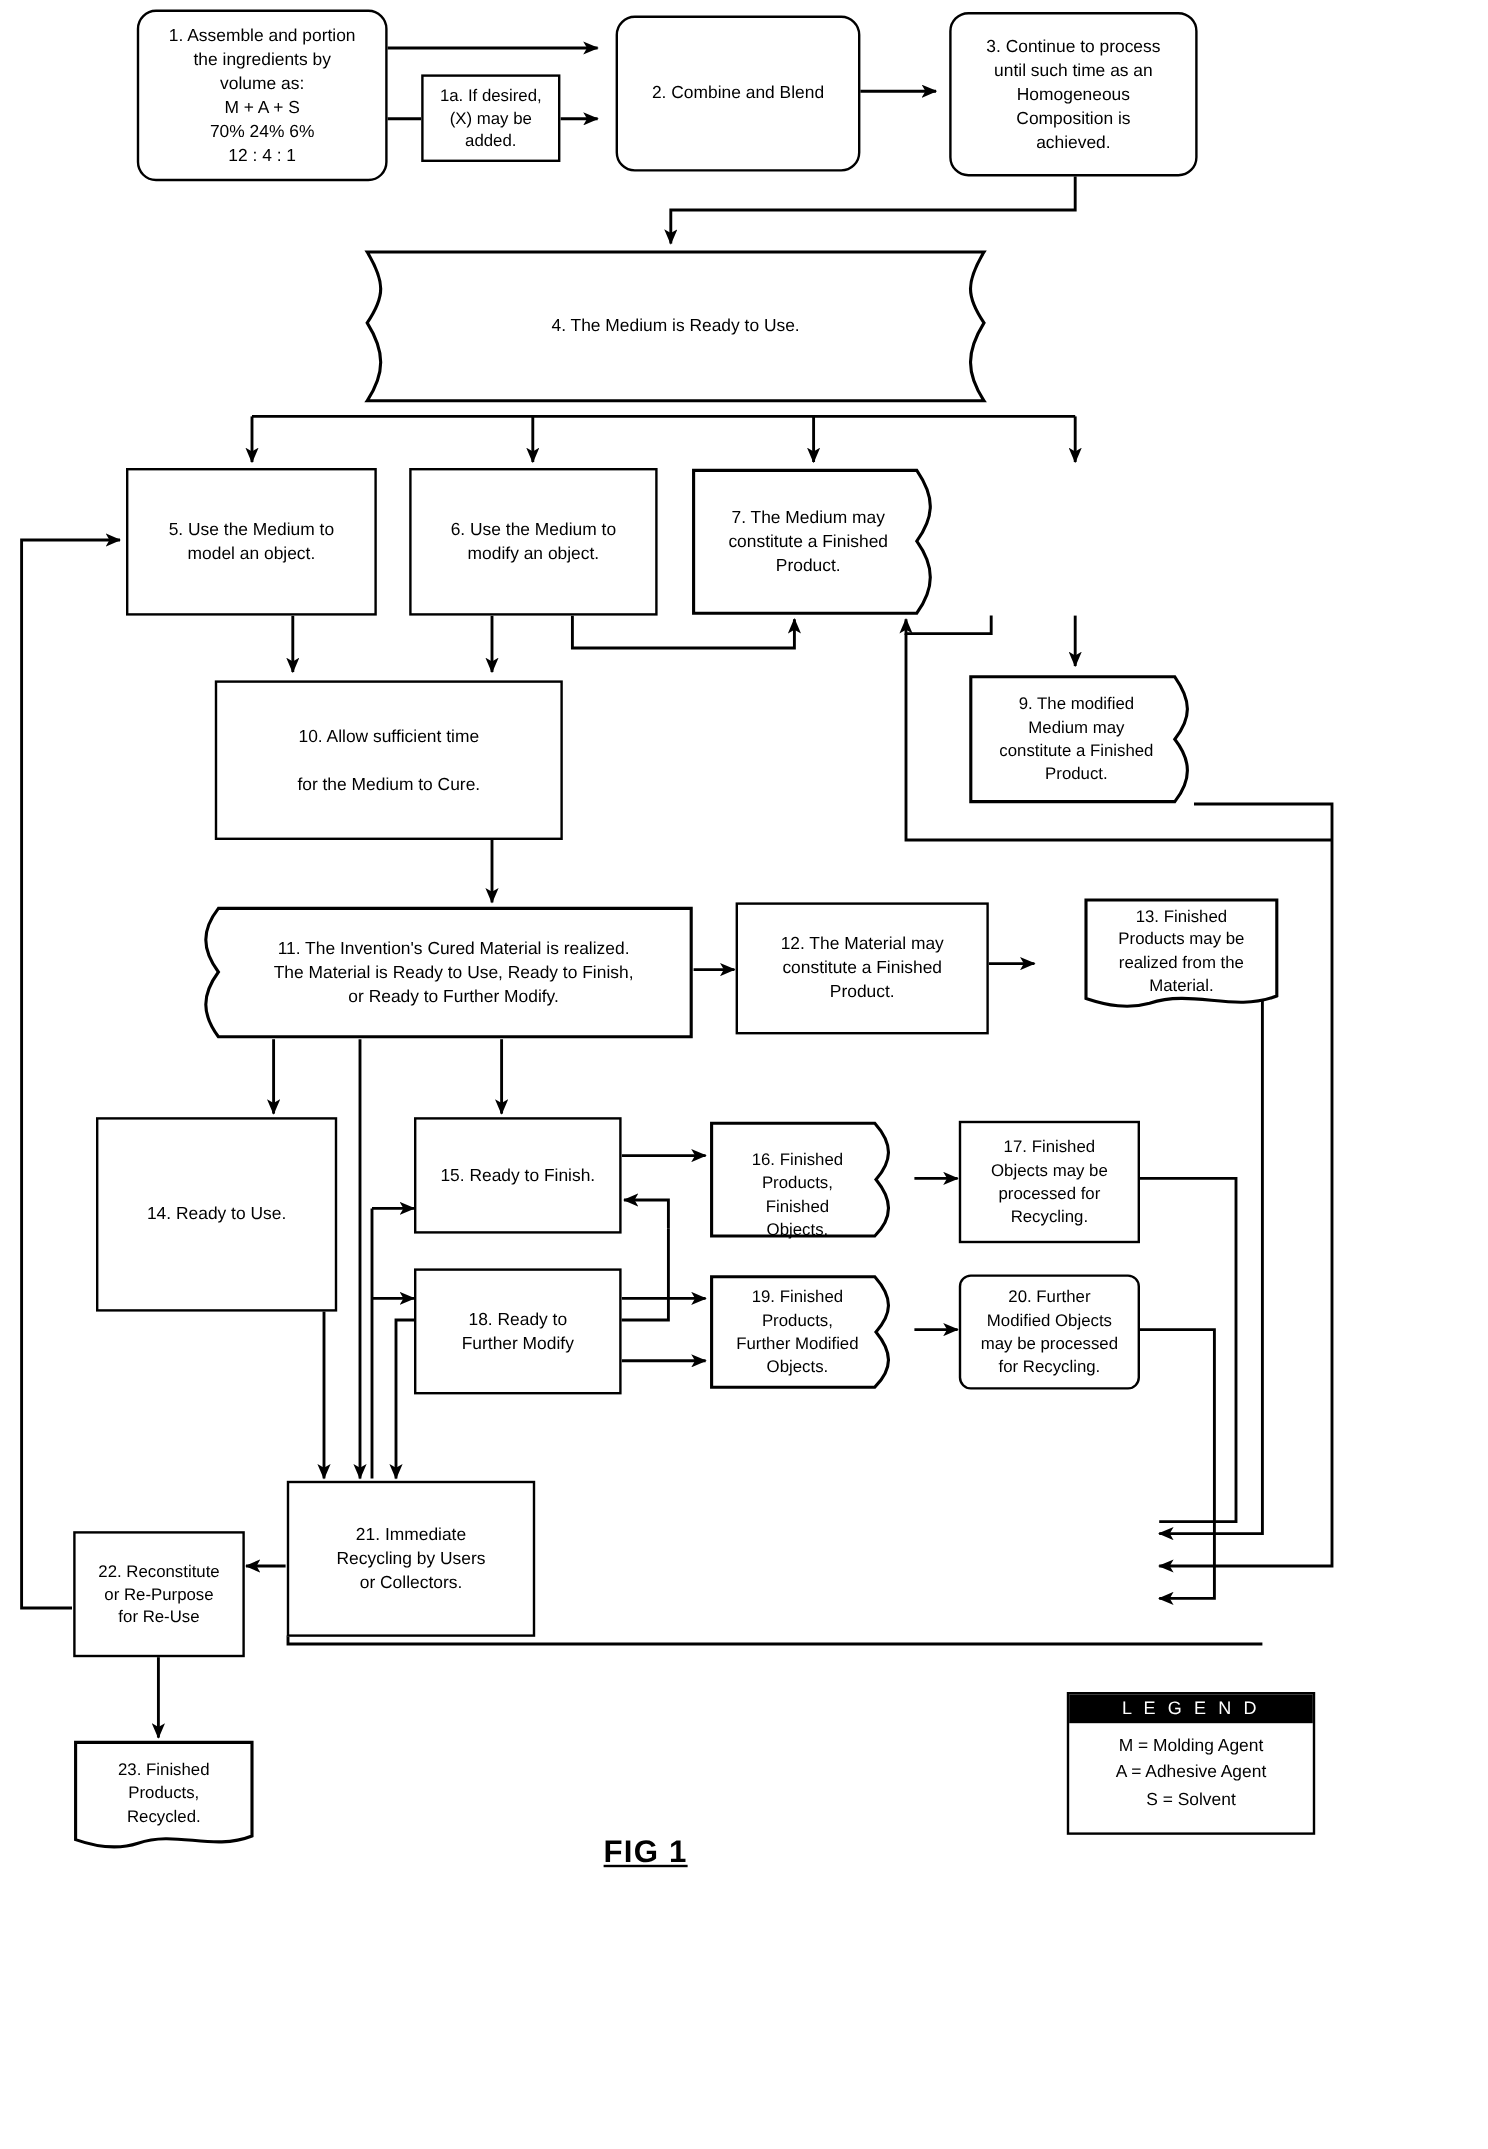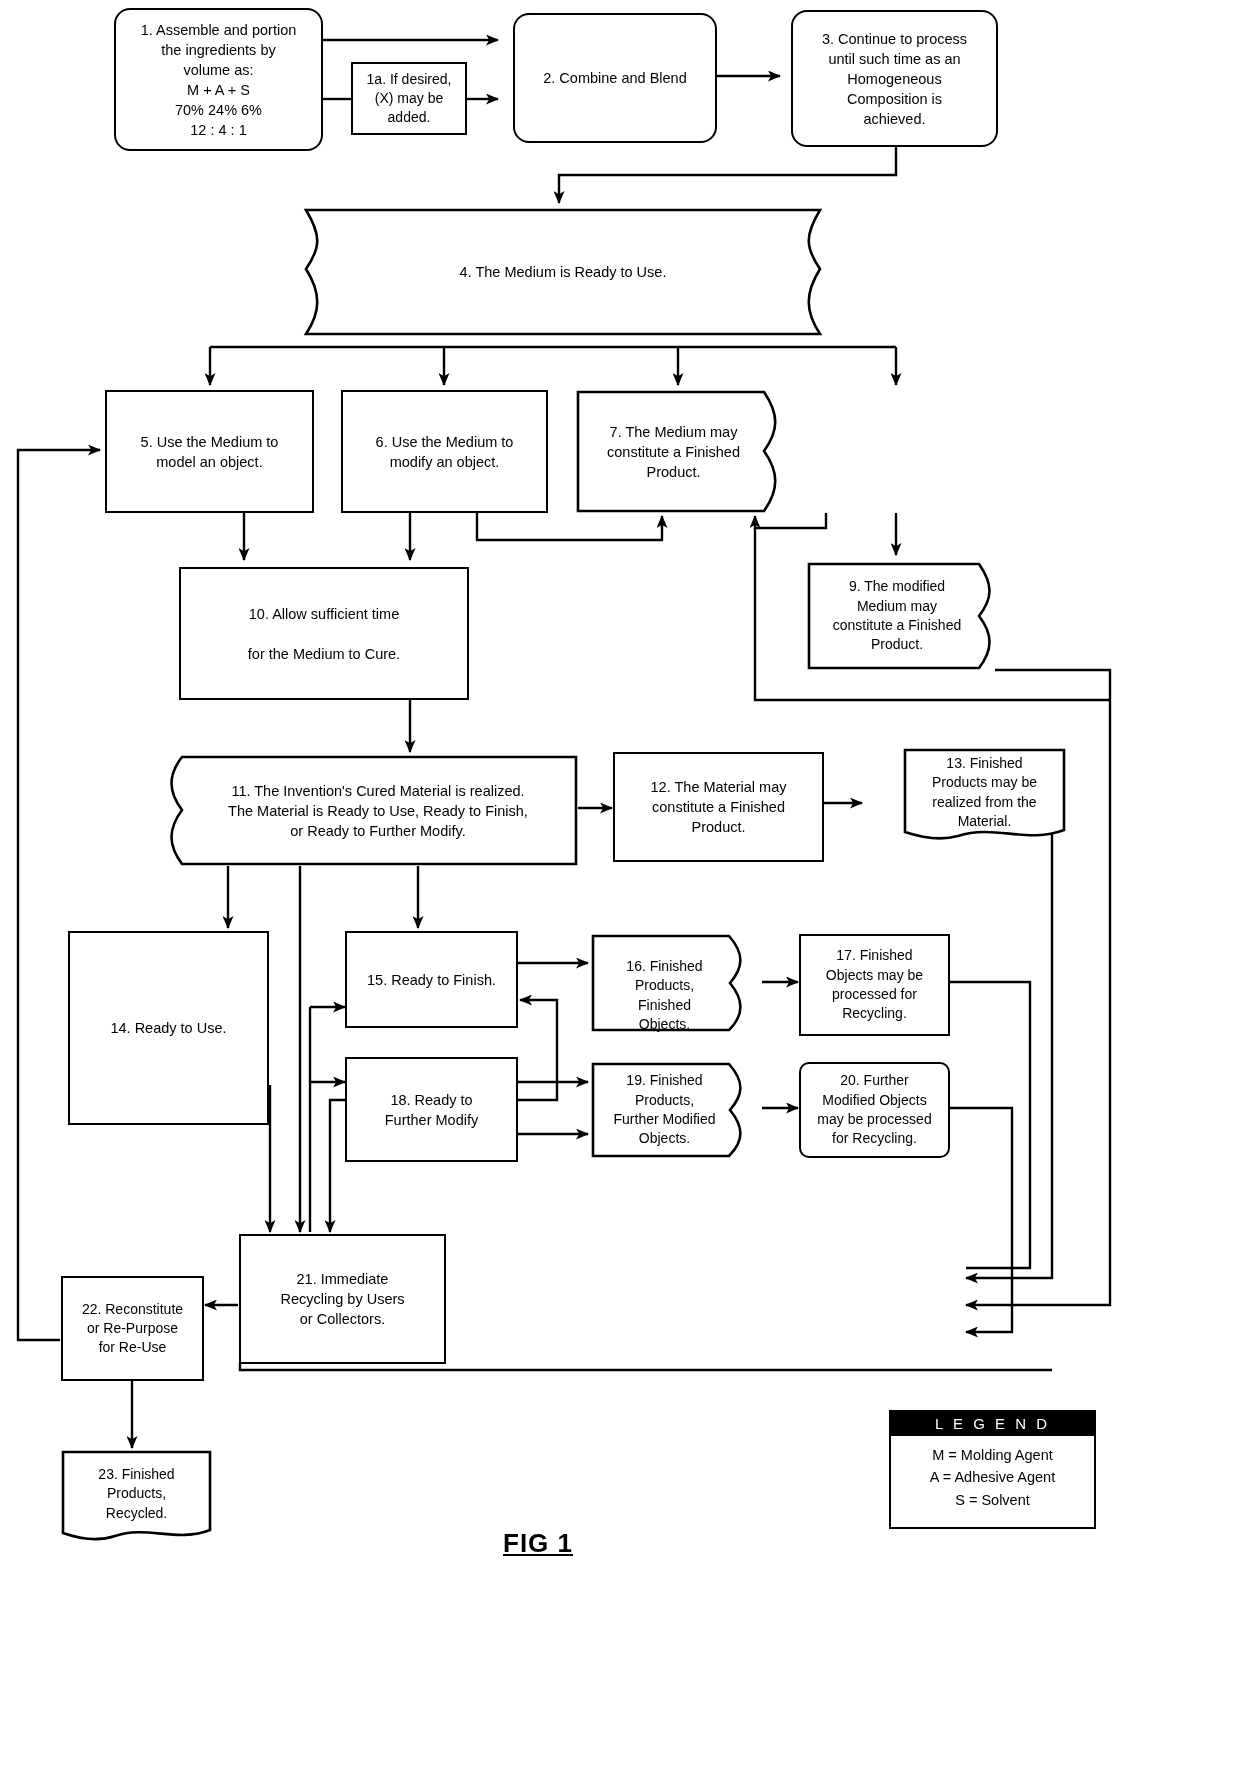--- a/index.html
+++ b/index.html
@@ -198,21 +198,21 @@
   <div class="node doc" style="left:863px;top:748px;width:163px;height:97px;margin-left:40px;">
     <svg class="inner" viewBox="0 0 163 97" preserveAspectRatio="none">
       <path d="M2,2 H161 V82 C124,96 92,76 55,88 C37,93 20,90 2,84 Z" fill="#fff" stroke="#000" stroke-width="2.6"></path>
     </svg>
     <span class="lbl" style="font-size:14px;padding-bottom:12px;">13. Finished
 Products may be
 realized from the
 Material.</span>
   </div>
 
-  <div class="node" style="left:68px;top:931px;width:201px;height:194px;">
+  <div class="node" style="left:80px;top:931px;width:201px;height:162px;">
     <span class="txt">14. Ready to Use.</span>
   </div>
 
   <div class="node" style="left:345px;top:931px;width:173px;height:97px;">
     <span class="txt">15. Ready to Finish.</span>
   </div>
 
   <div class="node doc" style="left:591px;top:934px;width:157px;height:123px;">
     <svg class="inner" viewBox="0 0 157 98" preserveAspectRatio="none">
       <path d="M2,2 H138 C154,20 152,34 139,49 C152,65 154,80 138,96 H2 Z" fill="#fff" stroke="#000" stroke-width="2.6"></path>

